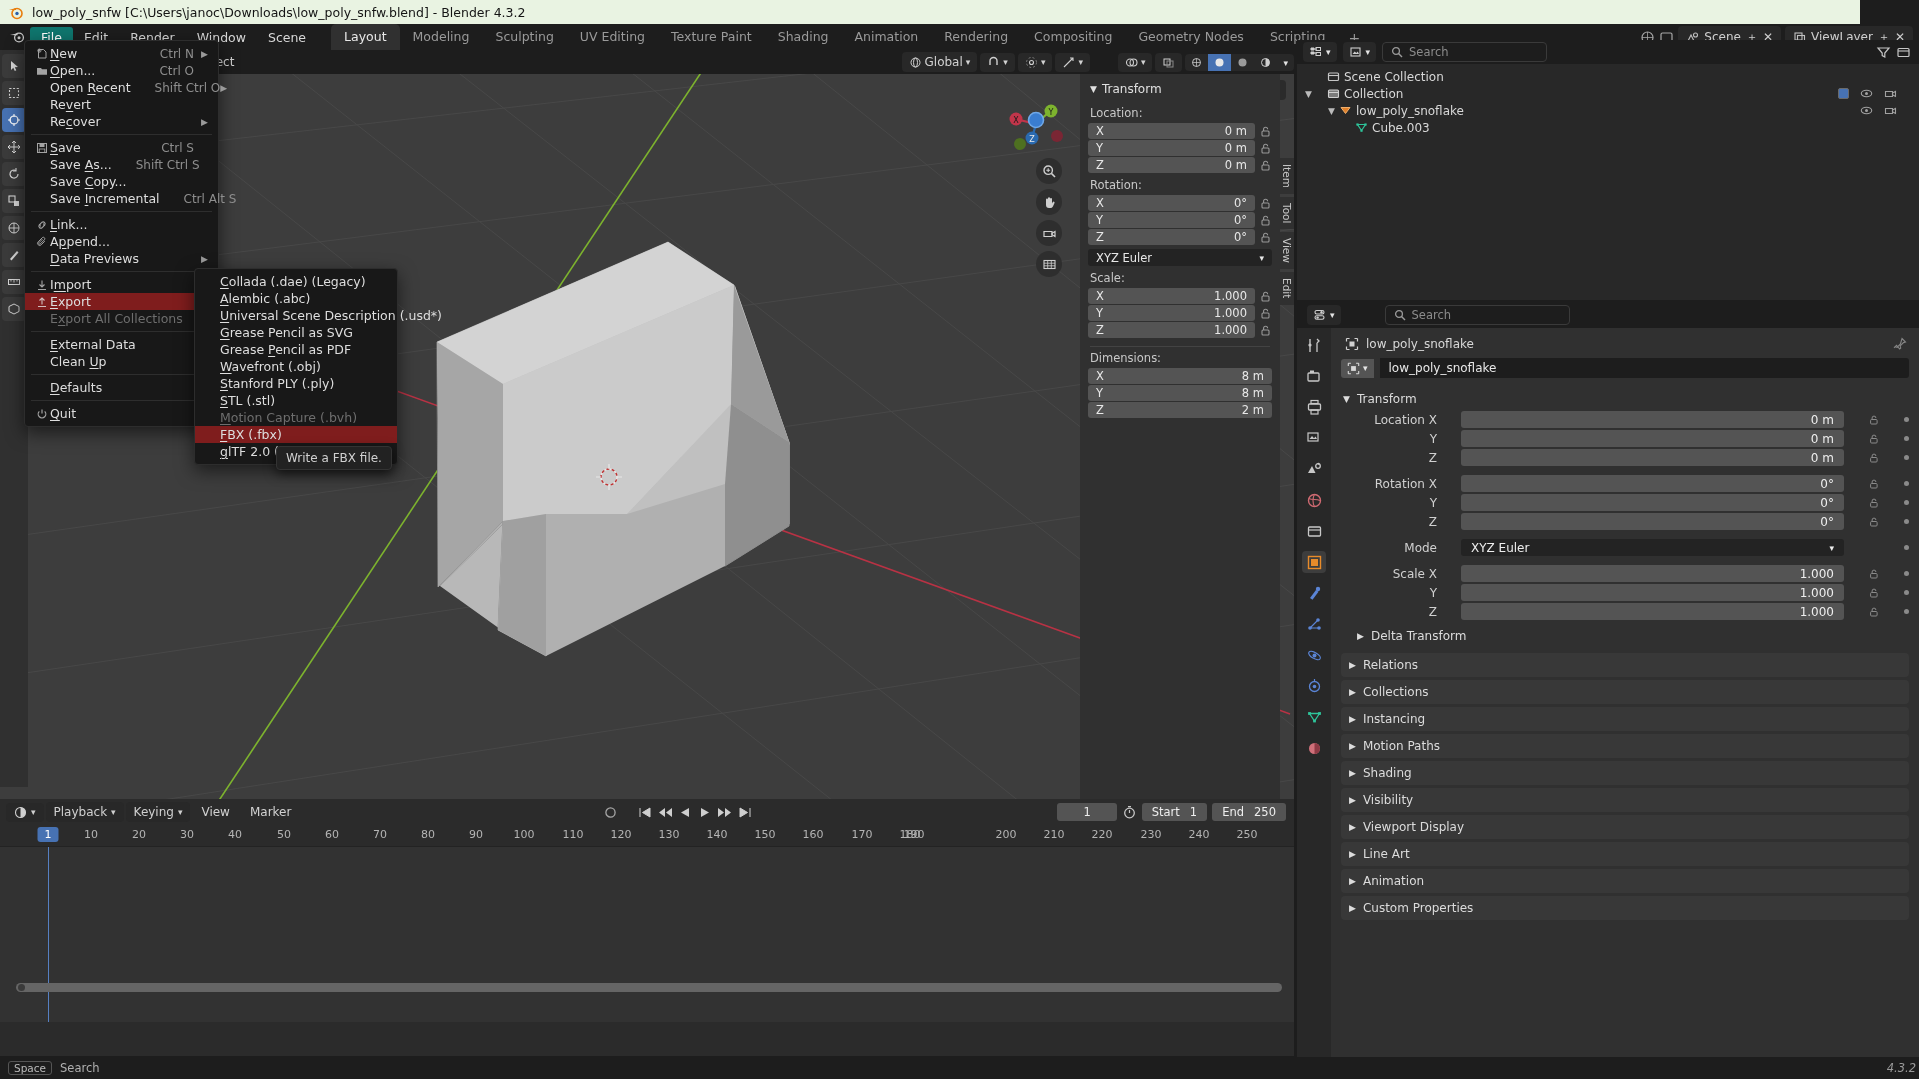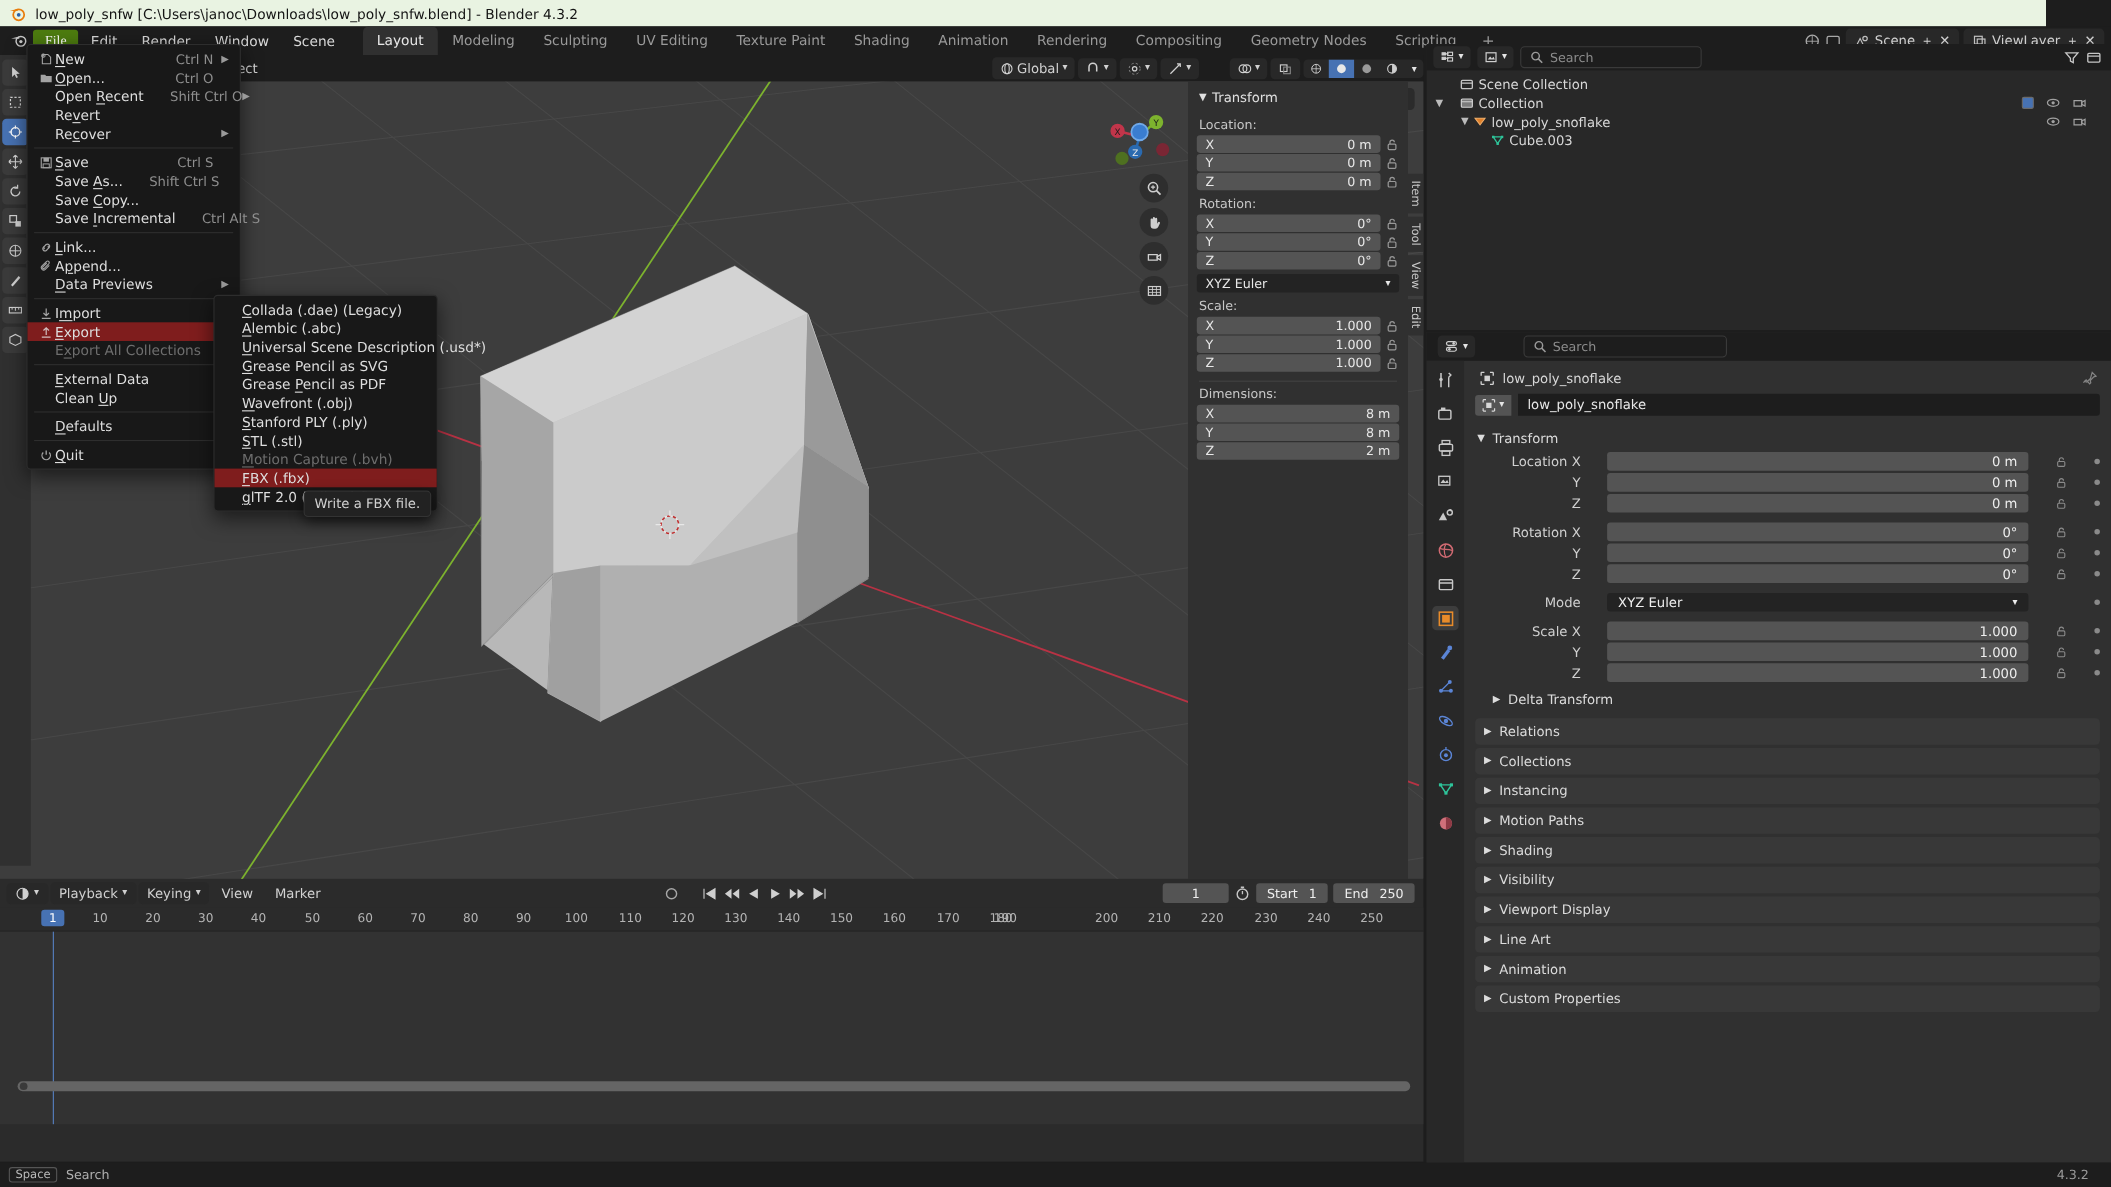--- a/index.html
+++ b/index.html
@@ -10,21 +10,21 @@
   
   .titlebar { position:absolute; left:0; top:0; width:1860px; height:24px;
     background:#e9f3e2; color:#141414; display:flex; align-items:center; padding-left:8px; font-size:12.5px; }
   .titlebar .blogo { width:16px; height:16px; margin-right:8px; }
 
   
   .topbar { position:absolute; left:0; top:24px; width:1919px; height:26px; background:#1d1d1d;
     display:flex; align-items:center; }
   .topbar .blend-icon { width:26px; height:22px; display:flex; align-items:center; justify-content:center; margin-left:4px;}
   .menu-item { padding:3px 11px; color:#d8d8d8; font-size:12.5px; border-radius:3px; }
-  .menu-item.active { background:#4d7c0f; color:#fff;font-family:Liberation Serif, serif; }
+  .menu-item.active { background:#0f766e; color:#fff; }
   .ws-tabs { display:flex; align-items:flex-end; height:26px; margin-left:14px; }
   .ws-tab { padding:5px 13px 6px; color:#9a9a9a; font-size:12.5px; }
   .ws-tab.sel { background:#303030; color:#e8e8e8; border-radius:5px 5px 0 0; }
   .ws-plus { padding:4px 10px; color:#9a9a9a; font-size:14px; }
   .topbar-right { margin-left:auto; display:flex; align-items:center; gap:4px; padding-right:6px; }
   .tb-pill { display:flex; align-items:center; gap:5px; background:#282828; border-radius:4px; padding:3px 8px; font-size:12px; color:#d0d0d0;}
   .tb-ico { width:15px; height:15px; opacity:.85; }
 
   
   .viewheader { position:absolute; left:0; top:50px; width:1294px; height:24px; background:#1d1d1d;
@@ -80,21 +80,21 @@
   .playhead { position:absolute; top:0; width:1px; height:100%; background:#5680c2; }
   .ph-badge { position:absolute; top:2px; transform:translateX(-50%); background:#4772b3;
     color:#fff; font-size:11px; border-radius:3px; padding:1px 7px; }
   .tl-scroll { position:absolute; left:16px; right:12px; bottom:30px; height:9px; background:#656565; border-radius:5px; }
   .tl-scroll::before { content:""; position:absolute; left:2px; top:1px; width:7px; height:7px; border-radius:50%; background:#3a3a3a;}
 
   
   .statusbar { position:absolute; left:0; bottom:0; width:1919px; height:22px; background:#1d1d1d;
     display:flex; align-items:center; padding-left:8px; font-size:11.5px; color:#b0b0b0; gap:8px; }
   .kbd { border:1px solid #555; border-radius:3px; padding:0 5px; font-size:10.5px; color:#bbb; }
-  .status-right { margin-left:auto; padding-right:20px; color:#9a9a9a; }
+  .status-right { margin-left:auto; padding-right:3px; color:#9a9a9a;font-style:italic; }
 
   
   .outliner { position:absolute; left:1297px; top:40px; width:622px; height:260px; background:#282828; }
   .ol-hdr { height:24px; background:#1d1d1d; display:flex; align-items:center; gap:6px; padding-left:6px; }
   .ol-ctl { display:flex; align-items:center; gap:3px; background:#282828; border-radius:4px; padding:3px 6px; }
   .ol-search { display:flex; align-items:center; gap:6px; background:#1d1d1d; border:1px solid #3a3a3a;
     border-radius:4px; padding:2px 8px; width:165px; color:#8c8c8c; font-size:11.5px; }
   .ol-filters { margin-left:auto; display:flex; gap:5px; padding-right:8px; }
   .ol-row { display:flex; align-items:center; height:17px; padding-left:8px; font-size:12px; color:#d8d8d8; gap:4px; position:relative;}
   .ol-eye { position:absolute; right:46px; opacity:.8; }

